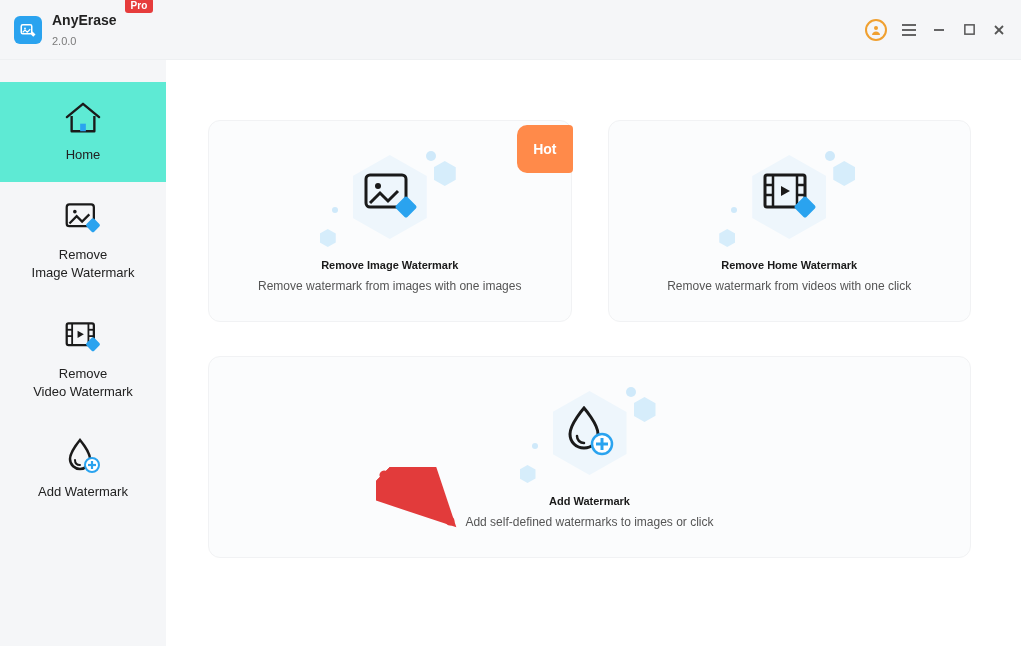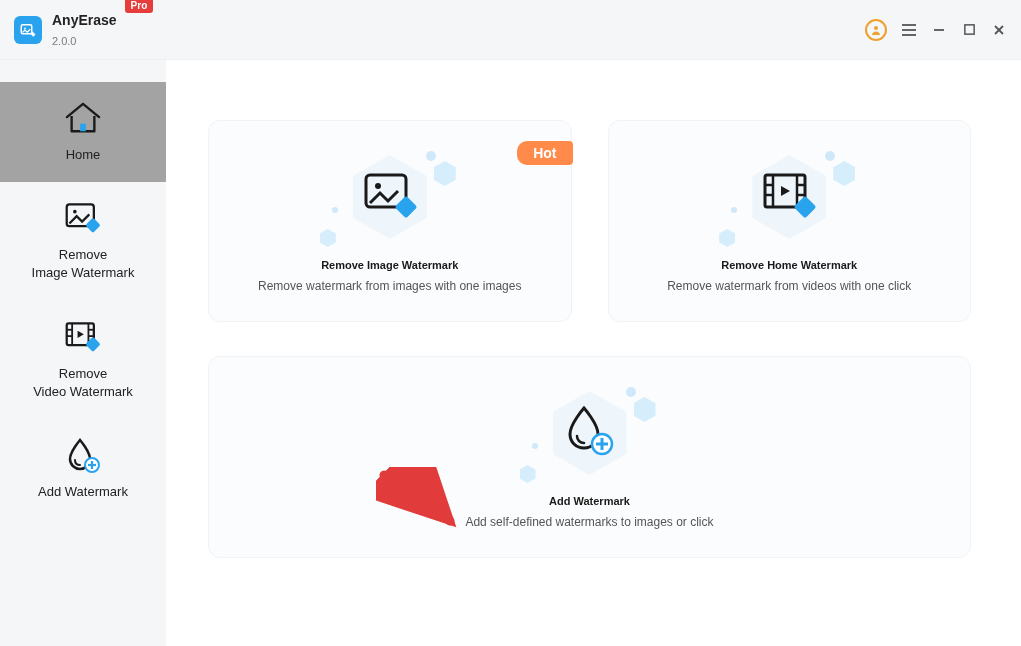--- a/index.html
+++ b/index.html
@@ -10,31 +10,31 @@
 .app-name { font-size: 14px; font-weight: 600; color: #222; line-height: 1; }
 .app-ver { font-size: 11px; color: #7b7b7b; margin-top: 8px; }
 .pro-badge { background: #e63c3c; color: #fff; font-size: 10px; font-weight: 700; padding: 2px 6px; border-radius: 3px; align-self: flex-start; margin-top: -2px; }
 .titlebar-right { margin-left: auto; display: flex; align-items: center; gap: 14px; }
 .win-btn { width: 16px; height: 16px; display: flex; align-items: center; justify-content: center; color: #555; cursor: pointer; }
 .user-circle { width: 22px; height: 22px; border: 2px solid #f0a030; border-radius: 50%; display: flex; align-items: center; justify-content: center; }
 
 .content { display: flex; height: calc(100% - 48px); }
 .sidebar { width: 166px; background: #f5f6f8; padding-top: 22px; }
 .side-item { display: flex; flex-direction: column; align-items: center; padding: 16px 8px 18px; cursor: pointer; text-align: center; }
-.side-item.active { background: #a3a3a3; }
+.side-item.active { background: #5eead4; }
 .side-item .icon-wrap { height: 40px; display: flex; align-items: center; justify-content: center; margin-bottom: 8px; }
 .side-label { font-size: 13px; color: #222; font-weight: 500; line-height: 1.4; }
 
 .main { flex: 1; padding: 60px 50px 30px 42px; position: relative; }
 .cards-row { display: flex; gap: 36px; margin-bottom: 34px; }
 .card { flex: 1; background: #fbfcfd; border: 1px solid #f1f2f4; border-radius: 12px; padding: 30px 20px 28px; text-align: center; position: relative; cursor: pointer; }
 .card.single { width: calc(50% - 18px); }
 .card-title { font-size: 11px; font-weight: 700; color: #1a1a1a; margin-bottom: 8px; }
 .card-sub { font-size: 12px; color: #555; }
-.hot-tag { position: absolute; top: 20px; right: -2px; background: #ff8a4a; color: #fff; font-size: 14px; font-weight: 600; padding: 4px 16px; border-radius: 10px 4px 4px 10px; }
+.hot-tag { position: absolute; top: 4px; right: -2px; background: #ff8a4a; color: #fff; font-size: 14px; font-weight: 600; padding: 16px 16px; border-radius: 10px 4px 4px 10px; }
 .card-icon { height: 92px; display: flex; align-items: center; justify-content: center; margin-bottom: 16px; position: relative; }
 .hex { width: 74px; height: 84px; background: #eef6fc; clip-path: polygon(50% 0%, 100% 25%, 100% 75%, 50% 100%, 0% 75%, 0% 25%); position: absolute; }
 .hex-s { width: 22px; height: 25px; background: #d6edfb; clip-path: polygon(50% 0%, 100% 25%, 100% 75%, 50% 100%, 0% 75%, 0% 25%); position: absolute; }
 .dot { width: 10px; height: 10px; background: #cfe9fa; border-radius: 50%; position: absolute; }
 .card-img { position: relative; z-index: 2; }
 
 .arrow { position: absolute; left: 210px; top: 407px; pointer-events: none; }
 </style>
 </head>
 <body>

